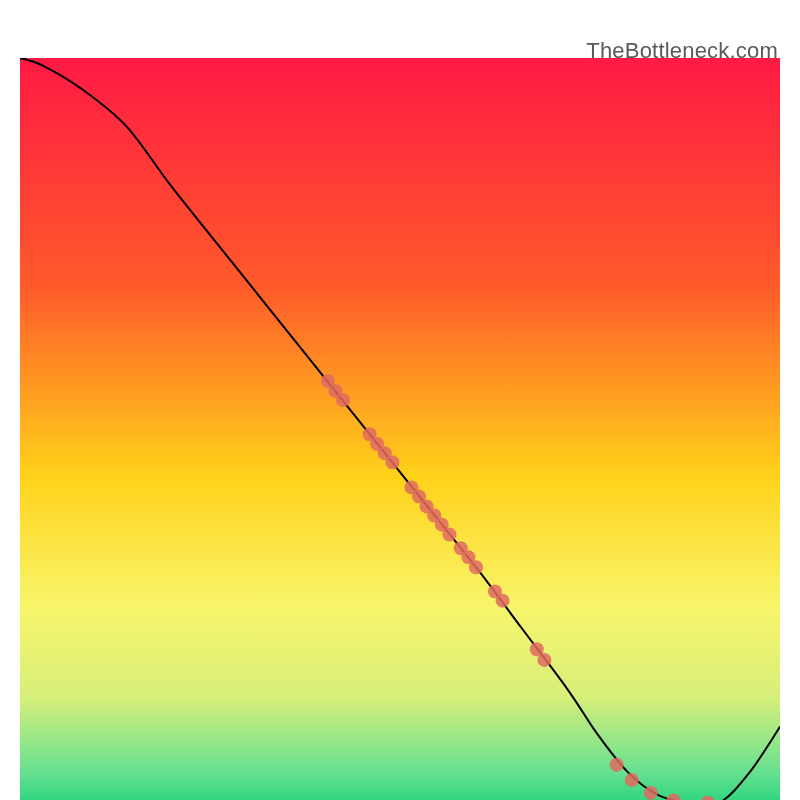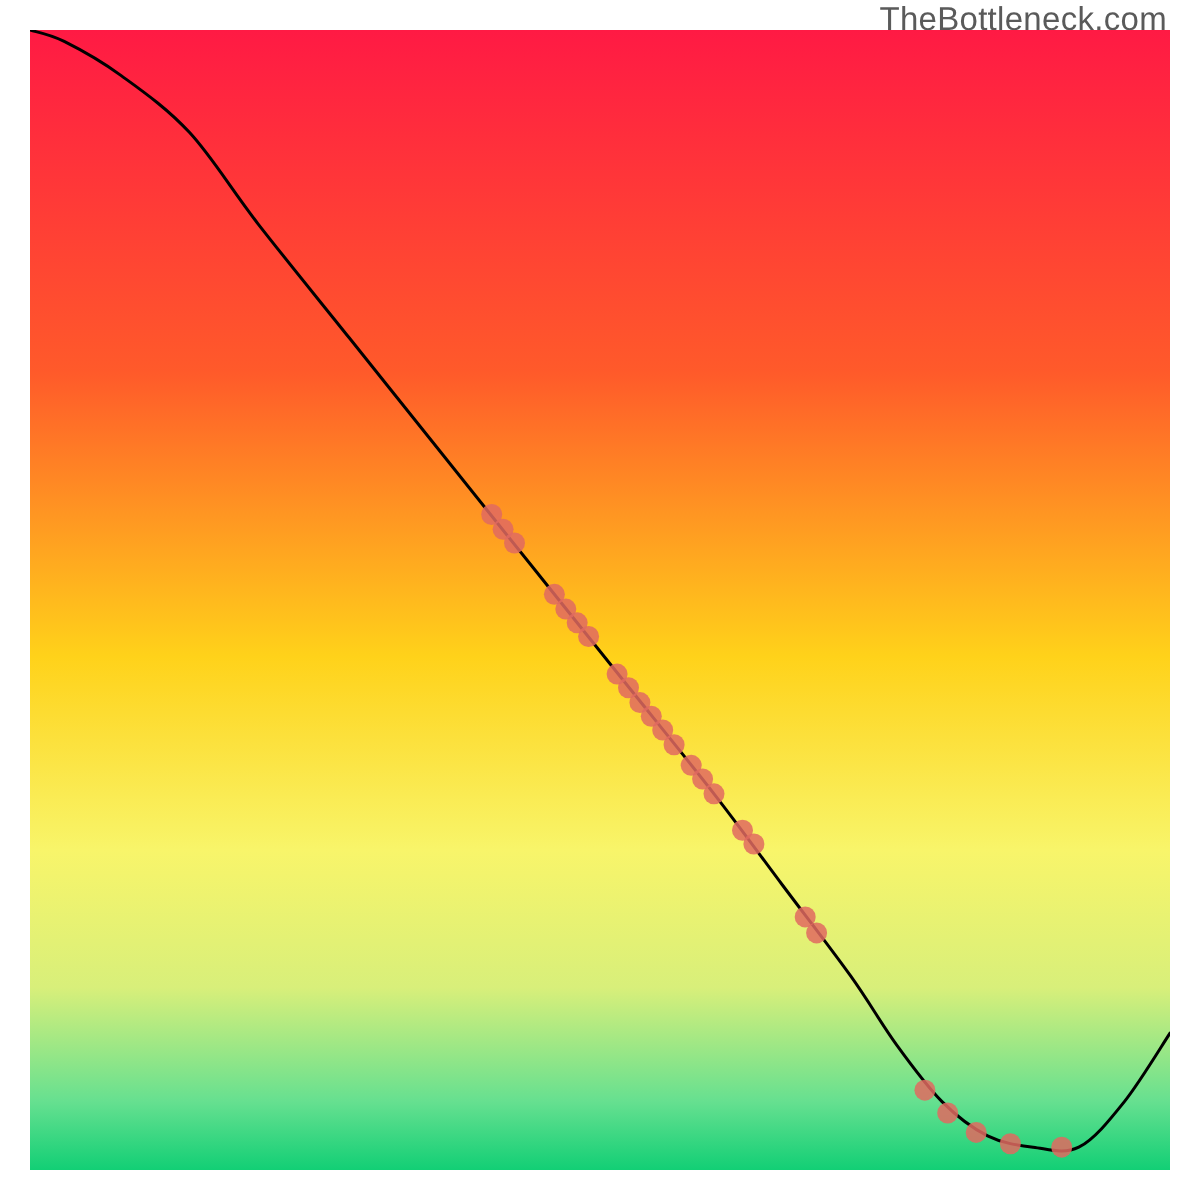--- a/index.html
+++ b/index.html
@@ -8,20 +8,21 @@
     width: 800px;
     height: 800px;
     overflow: hidden;
     background: #fff;
     font-family: Arial, Helvetica, sans-serif;
   }
   .frame {
     position: relative;
     width: 800px;
     height: 668px;
+    margin-top: 38px;
   }
   .plot-area {
     position: absolute;
     left: 20px;
     top: 20px;
     width: 760px;
     height: 760px;
   }
   .watermark {
     position: absolute;

